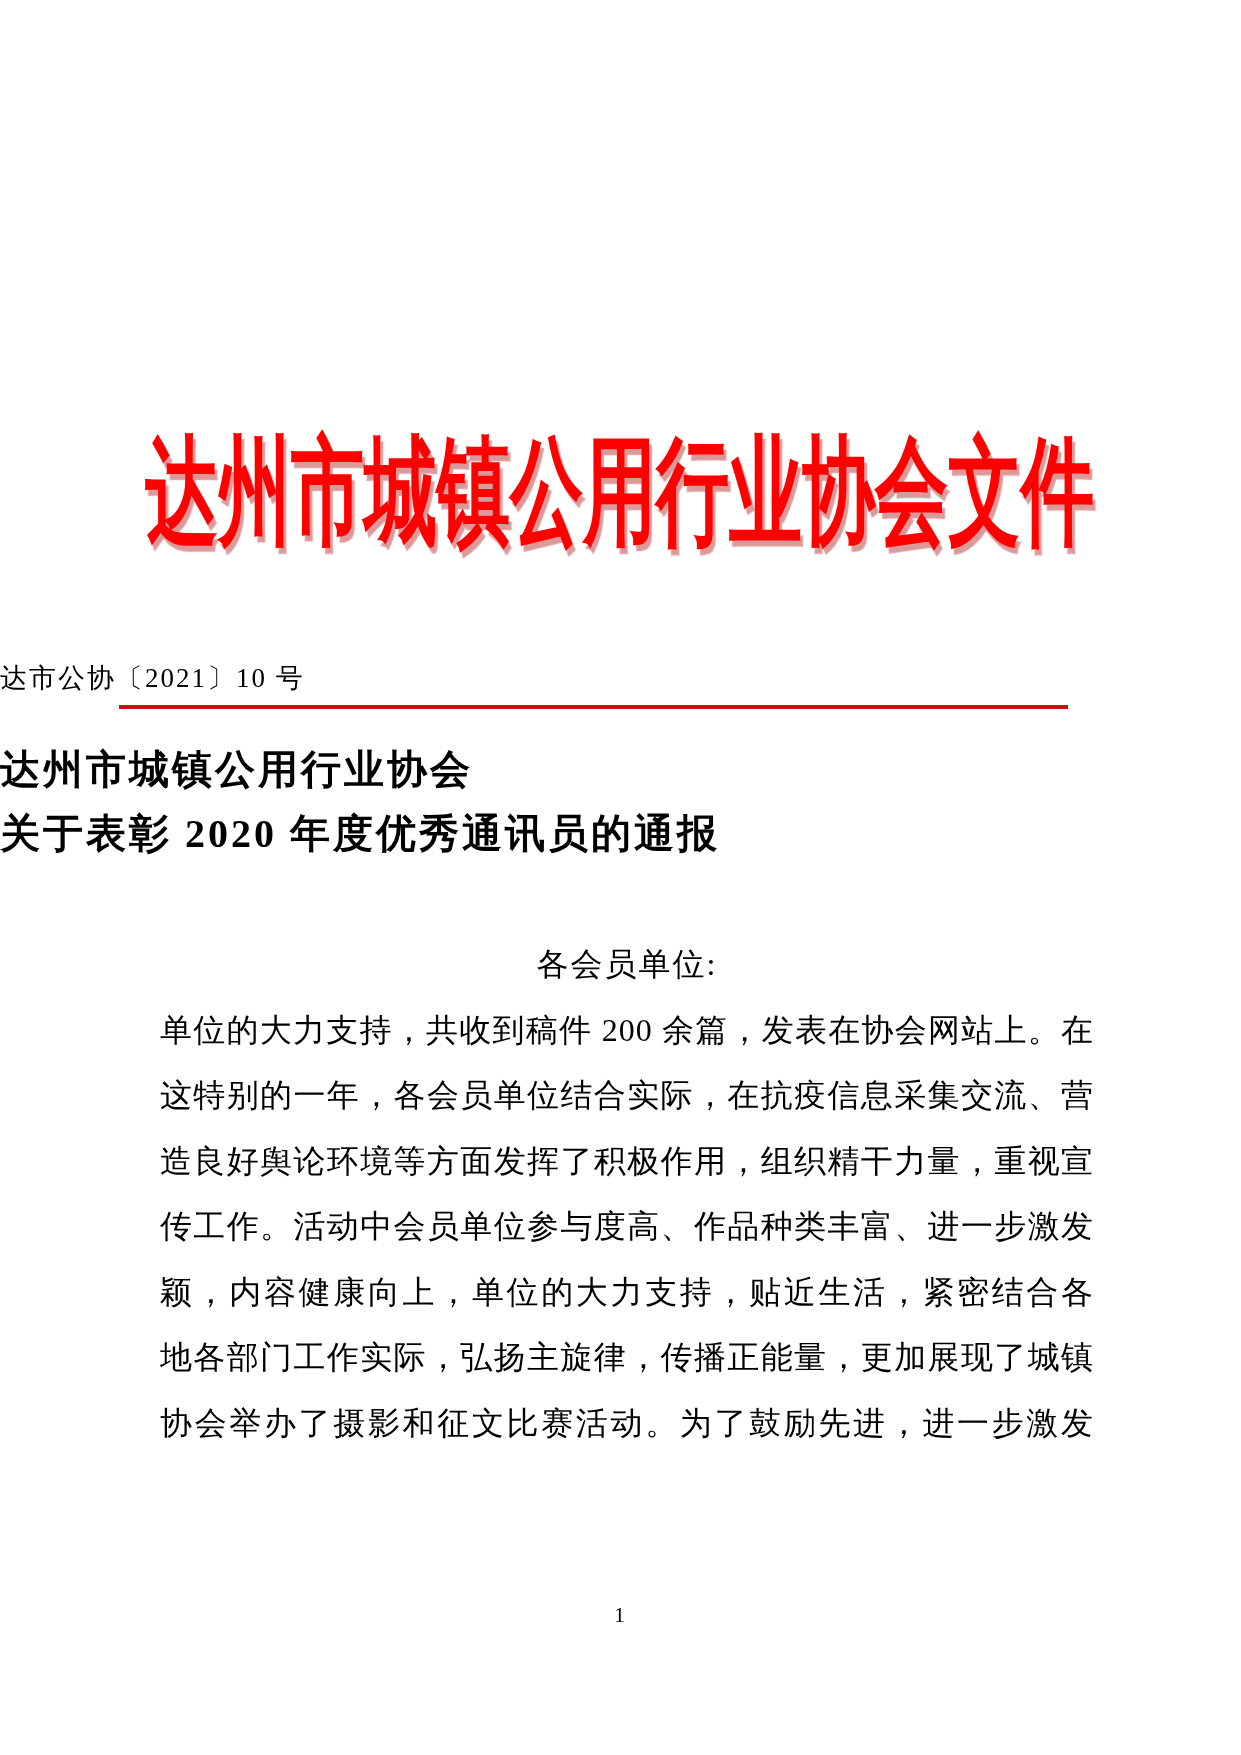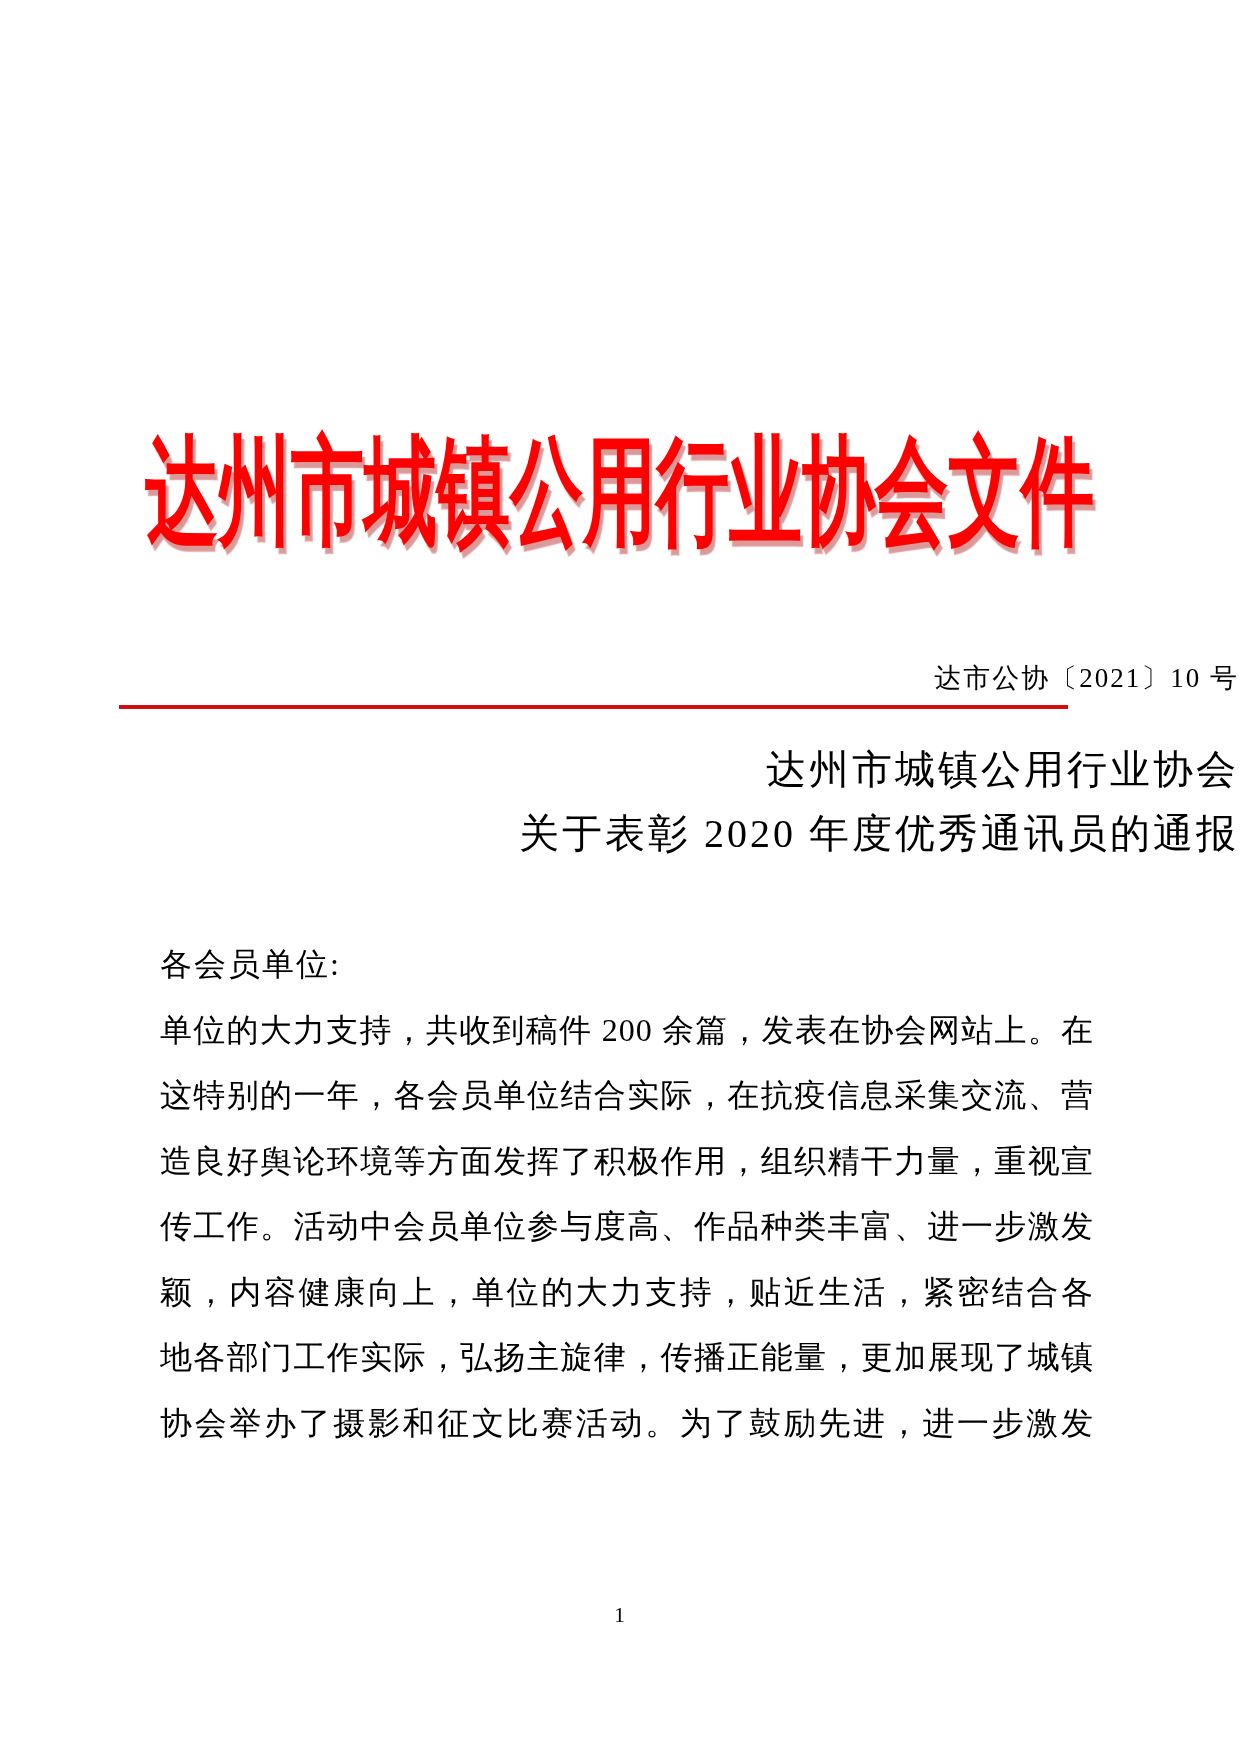--- a/index.html
+++ b/index.html
@@ -40,57 +40,57 @@
     transform-origin: 50% 50%;
     text-shadow: 3px 4px 1px rgba(165, 0, 0, 0.4);
     font-family: "Liberation Serif", "DejaVu Serif", serif;
   }
   
   .doc-number {
     position: absolute;
     top: 660px;
     left: 0;
     right: 0;
-    text-align: right;
+    text-align: left;
     font-size: 27px;
     letter-spacing: 2px;
     line-height: 36px;
   }
   
   .red-rule {
     position: absolute;
     top: 705px;
     left: 119px;
     width: 949px;
     height: 4px;
     background: var(--rule-red);
   }
   
   .doc-title {
     position: absolute;
     top: 738px;
     left: 0;
     right: 0;
-    text-align: right;
-    font-weight: normal;
+    text-align: left;
+    font-weight: bold;
     font-size: 40px;
     line-height: 64px;
     letter-spacing: 3px;
   }
   
   .body-block {
     position: absolute;
     top: 932px;
     left: 160px;
     width: 934px;
     font-size: 32px;
     line-height: 65.5px;
   }
   .salutation {
-    text-align: left;
+    text-align: center;
     letter-spacing: 2px;
   }
   .body-line {
     text-align: justify;
     text-align-last: justify;
     letter-spacing: 1px;
     white-space: nowrap;
   }
   .body-line.indent-first {
     text-indent: 66px;

